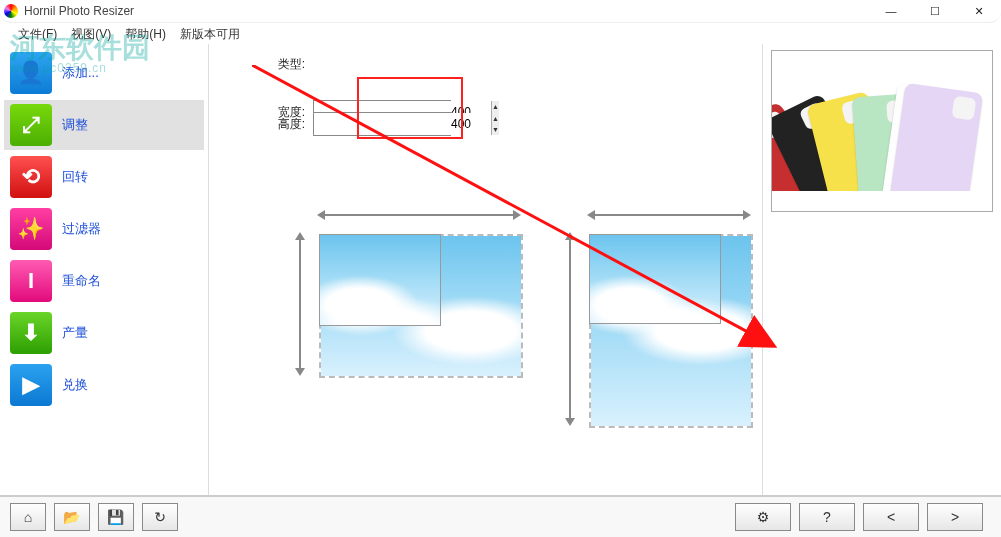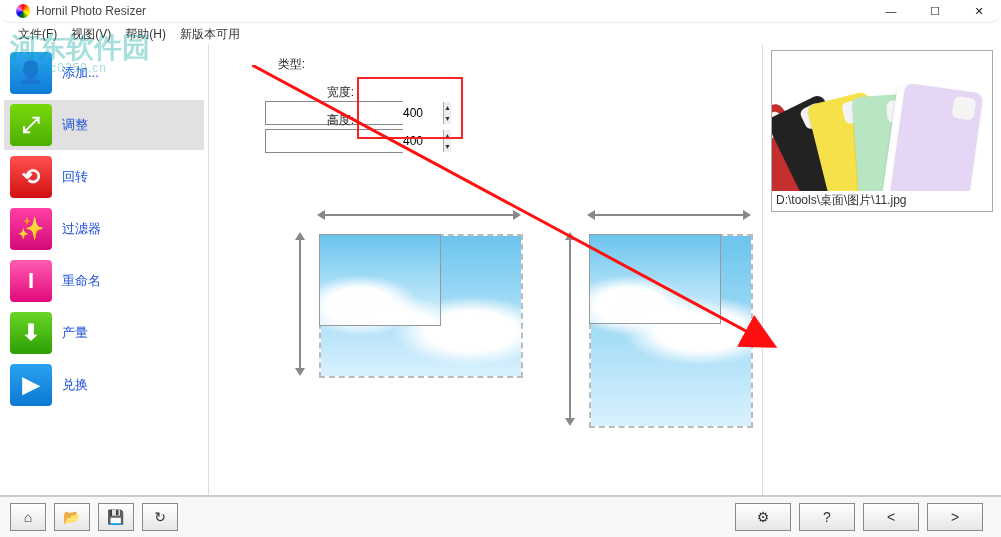--- a/index.html
+++ b/index.html
@@ -13,21 +13,21 @@
     background: #fff;
     overflow: hidden;
     position: relative;
   }
   
   .titlebar {
     height: 22px;
     background: #fff;
     display: flex;
     align-items: center;
-    padding-left: 16px;
+    padding-left: 4px;
     border-bottom: 1px solid #eee;
     position: relative;
     border-radius: 11px;
   }
   .titlebar .logo-ico {
     width: 14px; height: 14px; margin-right: 6px;
     background: conic-gradient(red, orange, yellow, green, blue, violet, red);
     border-radius: 50%;
   }
   .titlebar .title { color: #444; }
@@ -160,21 +160,21 @@
   .p5 { background:#fefefe; left: 108px; transform: rotate(8deg); height:126px; width:78px;}
   .p6 { background:#e6d6f6; left: 116px; transform: rotate(8deg); height:126px; width:78px;}
   .thumb-caption {
     position: absolute; left: 4px; bottom: 2px;
     font-size: 12px; color: #333;
   }
   
   .form-row {
     position: absolute;
     left: 56px;
-    display: flex; align-items: center; gap: 0; flex-direction: column;
+    display: flex; align-items: center; gap: 8px;
   }
   .form-row label {
     width: 40px; text-align: right;
   }
   select {
     width: 118px; height: 20px;
     border: 1px solid #7a7a7a;
     background: #fff;
     font-size: 12px;
     padding-left: 4px;
@@ -344,21 +344,21 @@
       <div class="icon ic-convert">▶</div>
       <div class="lbl">兑换</div>
     </div>
   </div>
 
   <div class="content">
 
     <div class="form-row" style="top:12px;">
       <label>类型:</label>
     </div>
-    <div class="form-row" style="top:40px;">
+    <div class="form-row" style="top:56px;">
       <label>宽度:</label>
       <div class="spin">
         <input value="400" style="">
         <div class="spinbtns">
             <div>▲</div>
             <div>▼</div>
           </div>
       </div>
     </div>
     <div class="form-row" style="top:68px;">
@@ -395,21 +395,20 @@
   <div class="right-panel">
     <div class="thumb-box">
       <div class="thumb-img">
         <div class="phone p1"></div>
           <div class="phone p2"></div>
           <div class="phone p3"></div>
         <div class="phone p4"></div>
           <div class="phone p5"></div>
           <div class="phone p6"></div>
       </div>
-      <div class="thumb-caption">D:\tools\桌面\图片\11.jpg</div>
     </div>
   </div>
 </div>
 
 <svg class="anno-arrow" viewBox="0 0 530 290">
   <defs>
     <marker id="ah" markerWidth="12" markerHeight="12" refX="10" refY="6" orient="auto">
       <path d="M0,0 L12,6 L0,12 z" fill="#ff1010"></path>
     </marker>
   </defs>

